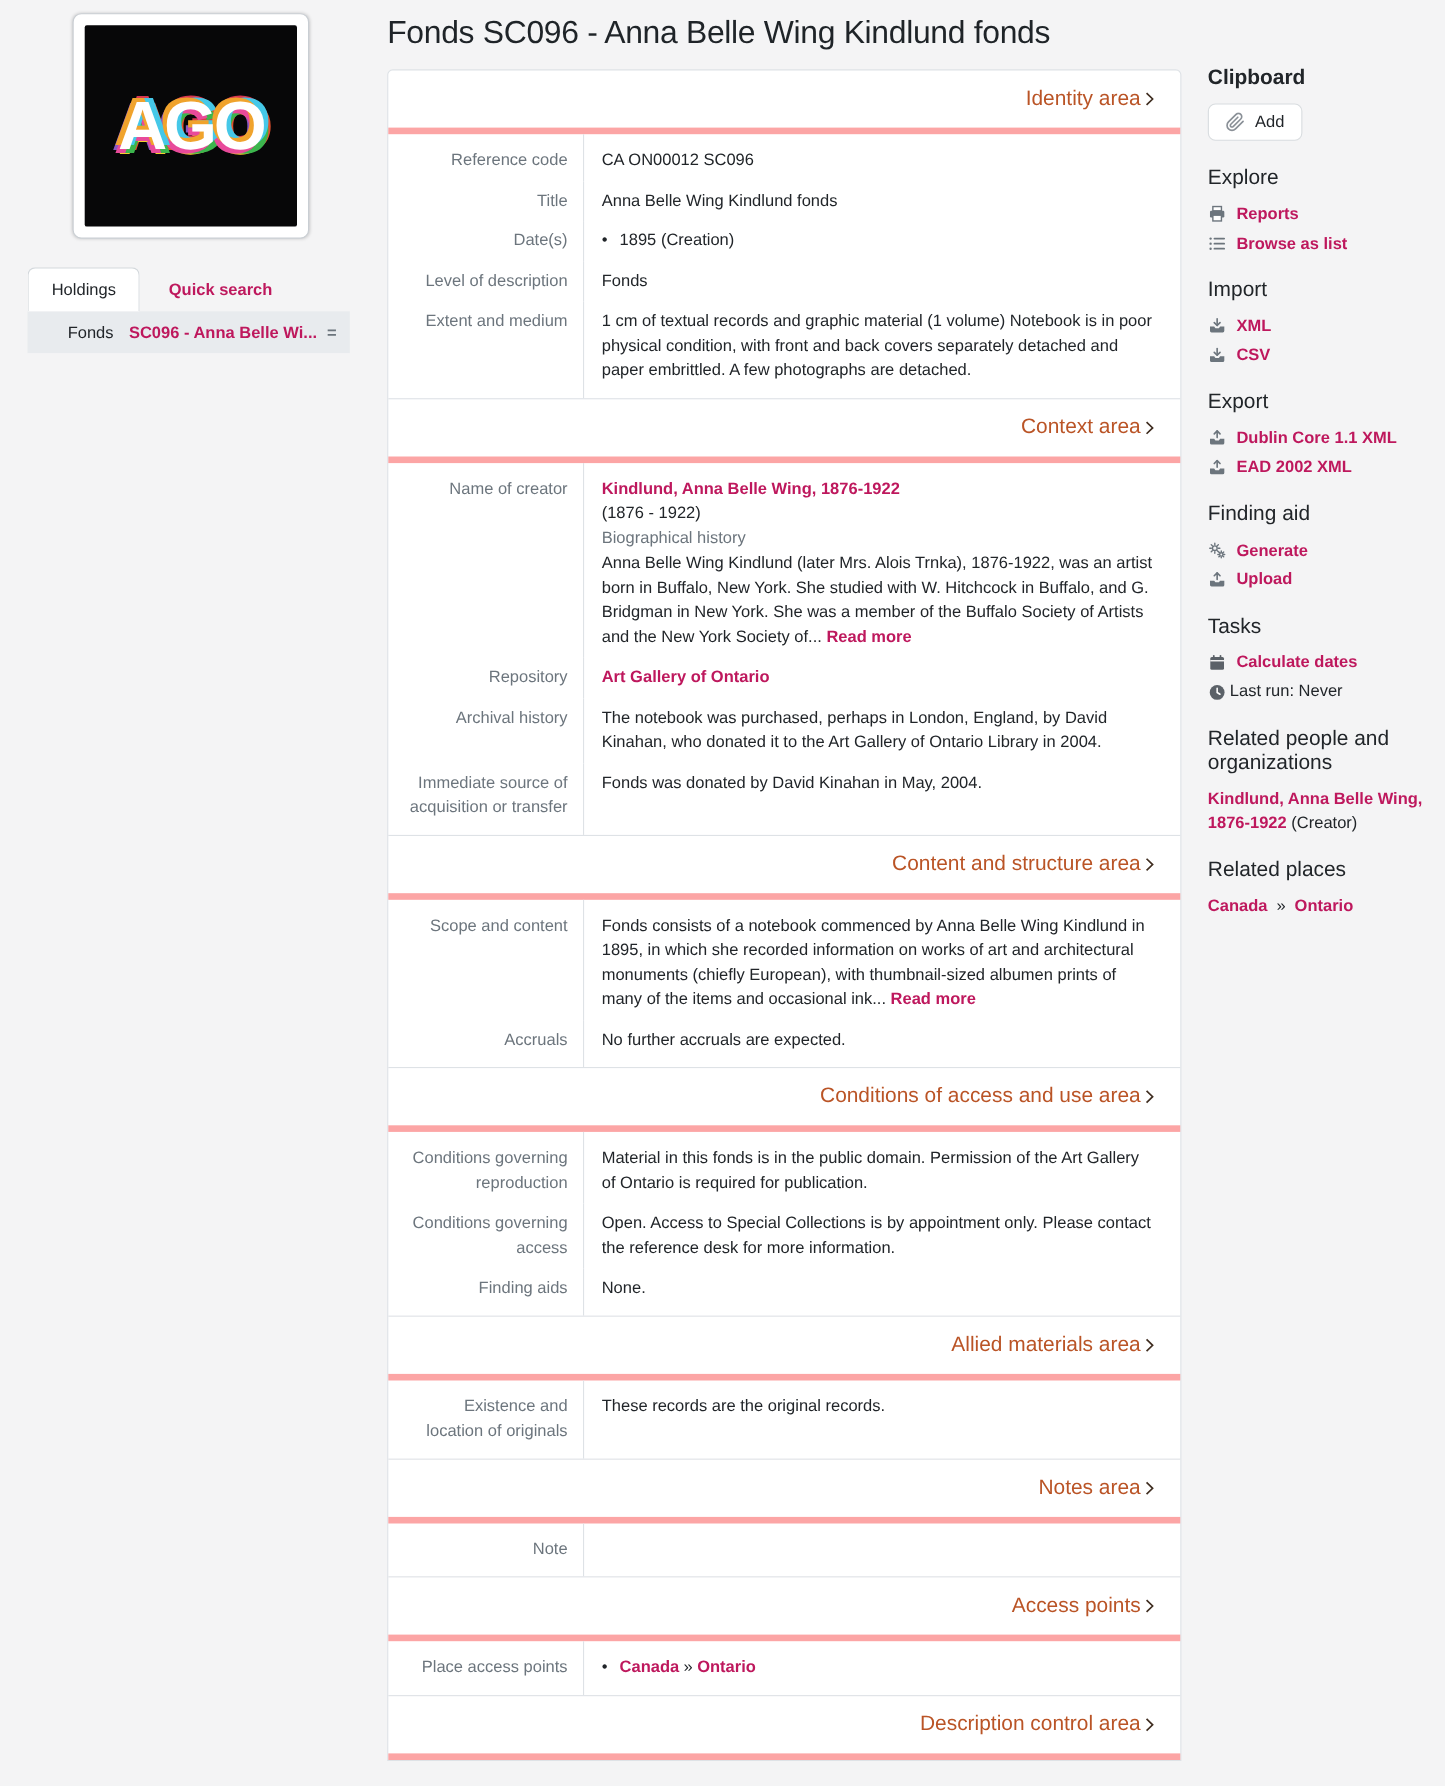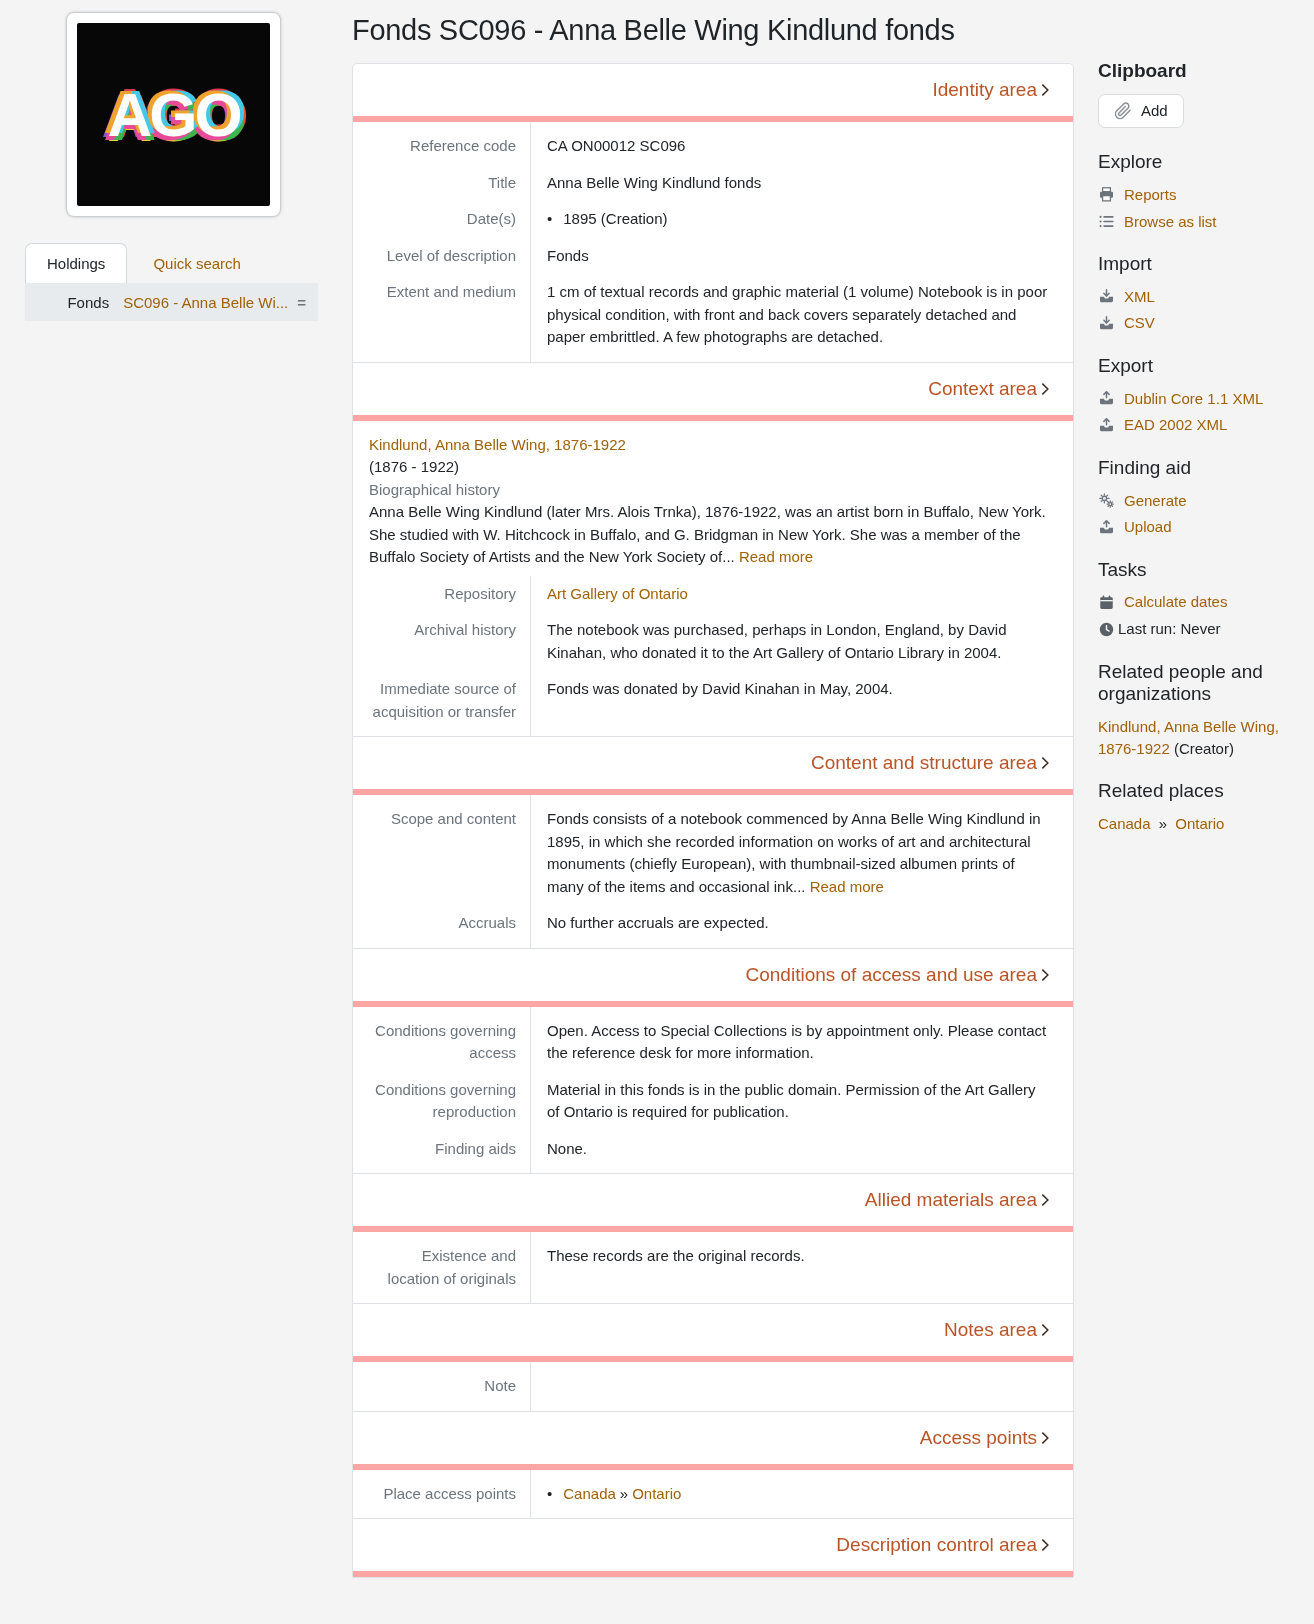--- a/index.html
+++ b/index.html
@@ -2,21 +2,21 @@
 <html><head>
 <meta charset="utf-8">
 <style>
   * { box-sizing: border-box; }
   html,body { margin:0; padding:0; }
   body {
     width:1314px; height:1624px; position:relative; overflow:hidden;
     background:#f4f4f5; color:#212529;
     font-family:"Liberation Sans","DejaVu Sans",sans-serif; font-size:15px;
   }
-  a { text-decoration:none; color:#a16207; cursor:pointer; }
+  a { text-decoration:none; color:#be185d; cursor:pointer;font-weight:bold; }
 
   
   .tree-col { position:absolute; left:25px; top:12px; width:293px; }
   .logo-card {
     margin-left:41px; width:215px; height:205px; background:#fff;
     border:1px solid #c9ced3; border-radius:8px; padding:10px;
     box-shadow:0 0 3px rgba(0,0,0,.18);
   }
   .logo-black {
     width:100%; height:100%; background:#070708; border-radius:2px;
@@ -156,20 +156,21 @@
     <div class="area-header">
       <span class="area-title">Context area</span>
       <span class="chev">
         <svg width="16" height="16" viewBox="0 0 18 18">
             <path d="M6 3l6.2 6L6 15" fill="none" stroke="currentColor" stroke-width="1.7"></path>
           </svg>
       </span>
     </div>
     <div class="atable">
       <div class="trow">
+        <div class="tlabel">Name of creator</div>
         <div class="tvalue">
           <div><a>Kindlund, Anna Belle Wing, 1876-1922</a></div>
           <div>(1876 - 1922)</div>
           <div class="muted">Biographical history</div>
           <div>
             <span>Anna Belle Wing Kindlund (later Mrs. Alois Trnka), 1876-1922, was an artist born in Buffalo, New York. She studied with W. Hitchcock in Buffalo, and G. Bridgman in New York. She was a member of the Buffalo Society of Artists and the New York Society of...</span>
             <a>Read more</a>
           </div>
         </div>
       </div>
@@ -214,26 +215,26 @@
     <div class="area-header">
       <span class="area-title">Conditions of access and use area</span>
       <span class="chev">
         <svg width="16" height="16" viewBox="0 0 18 18">
             <path d="M6 3l6.2 6L6 15" fill="none" stroke="currentColor" stroke-width="1.7"></path>
           </svg>
       </span>
     </div>
     <div class="atable">
       <div class="trow">
+        <div class="tlabel">Conditions governing reproduction</div>
+        <div class="tvalue">Material in this fonds is in the public domain. Permission of the Art Gallery of Ontario is required for publication.</div>
+      </div>
+      <div class="trow">
         <div class="tlabel">Conditions governing access</div>
         <div class="tvalue">Open. Access to Special Collections is by appointment only. Please contact the reference desk for more information.</div>
-      </div>
-      <div class="trow">
-        <div class="tlabel">Conditions governing reproduction</div>
-        <div class="tvalue">Material in this fonds is in the public domain. Permission of the Art Gallery of Ontario is required for publication.</div>
       </div>
       <div class="trow">
         <div class="tlabel">Finding aids</div>
         <div class="tvalue">None.</div>
       </div>
     </div>
 
     <div class="area-header">
       <span class="area-title">Allied materials area</span>
       <span class="chev">

